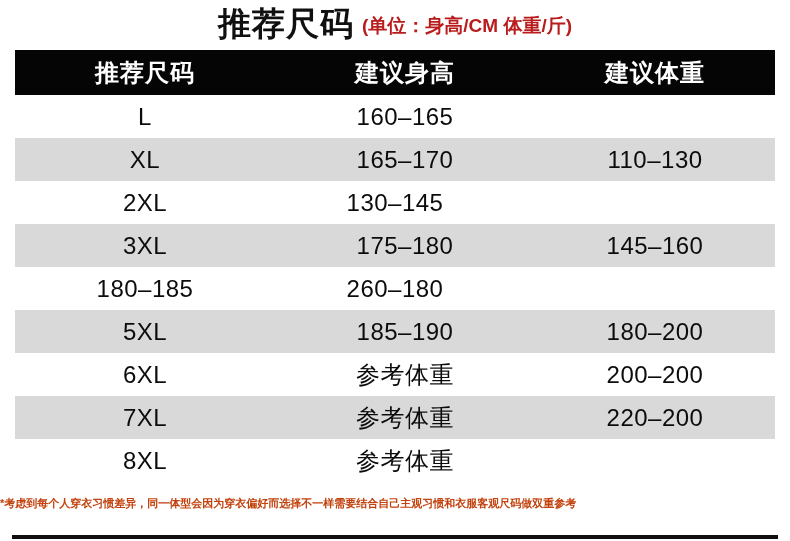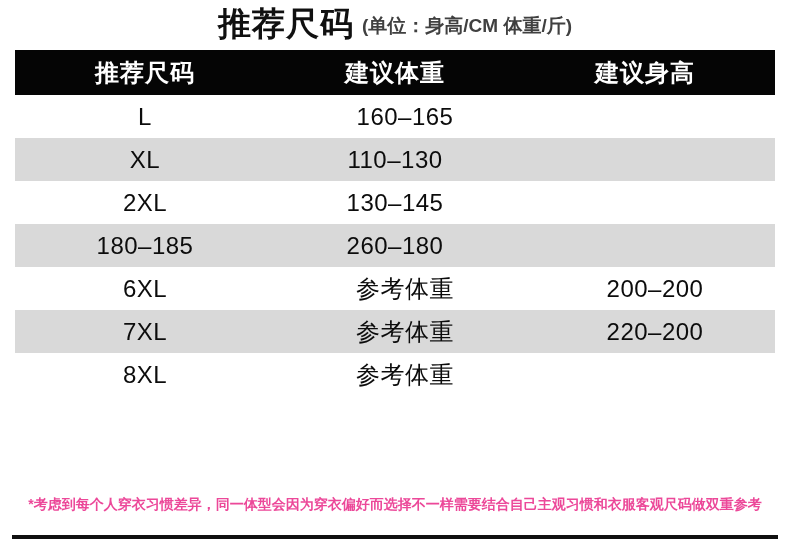--- a/index.html
+++ b/index.html
@@ -28,21 +28,21 @@
   }
   .title-main {
     font-size: 33px;
     font-weight: bold;
     letter-spacing: 1px;
     color: #101010;
   }
   .title-sub {
     font-size: 19px;
     font-weight: bold;
-    color: #404040;
+    color: #b91c1c;
     padding-top: 4px;
   }
   .size-table {
     position: absolute;
     left: 15px;
     top: 50px;
     width: 760px;
   }
   .thead {
     display: flex;
@@ -73,24 +73,24 @@
     font-size: 24px;
     text-align: center;
     color: #0c0c0c;
     letter-spacing: 0.5px;
   }
   .footer-note {
     position: absolute;
     top: 496px;
     left: 0;
     width: 790px;
-    text-align: center;
-    font-size: 14px;
+    text-align: left;
+    font-size: 11px;
     font-weight: bold;
-    color: #ec4899;
+    color: #c2410c;
   }
   .bottom-bar {
     position: absolute;
     top: 535px;
     left: 12px;
     width: 766px;
     height: 4px;
     background: #101010;
   }
 </style>
@@ -98,45 +98,56 @@
 <body>
 
 <div class="title-row">
   <span class="title-main">推荐尺码</span>
   <span class="title-sub">(单位：身高/CM 体重/斤)</span>
 </div>
 
 <div class="size-table">
   <div class="thead">
     <div class="th col-size">推荐尺码</div>
+    <div class="th col-height">建议身高</div>
     <div class="th col-weight">建议体重</div>
-    <div class="th col-height">建议身高</div>
   </div>
   <div>
   <div class="tr">
     <div class="td col-size">L</div>
     <div class="td col-height">160–165</div>
   </div>
 
   <div class="tr">
     <div class="td col-size">XL</div>
+    <div class="td col-height">165–170</div>
     <div class="td col-weight">110–130</div>
   </div>
 
   <div class="tr">
     <div class="td col-size">2XL</div>
     <div class="td col-weight">130–145</div>
   </div>
 
+  <div class="tr">
+    <div class="td col-size">3XL</div>
+    <div class="td col-height">175–180</div>
+    <div class="td col-weight">145–160</div>
+  </div>
 
   <div class="tr">
     <div class="td col-height">180–185</div>
     <div class="td col-weight">260–180</div>
   </div>
 
+  <div class="tr">
+    <div class="td col-size">5XL</div>
+    <div class="td col-height">185–190</div>
+    <div class="td col-weight">180–200</div>
+  </div>
 
   <div class="tr">
     <div class="td col-size">6XL</div>
     <div class="td col-height">参考体重</div>
     <div class="td col-weight">200–200</div>
   </div>
 
   <div class="tr">
     <div class="td col-size">7XL</div>
     <div class="td col-height">参考体重</div>

